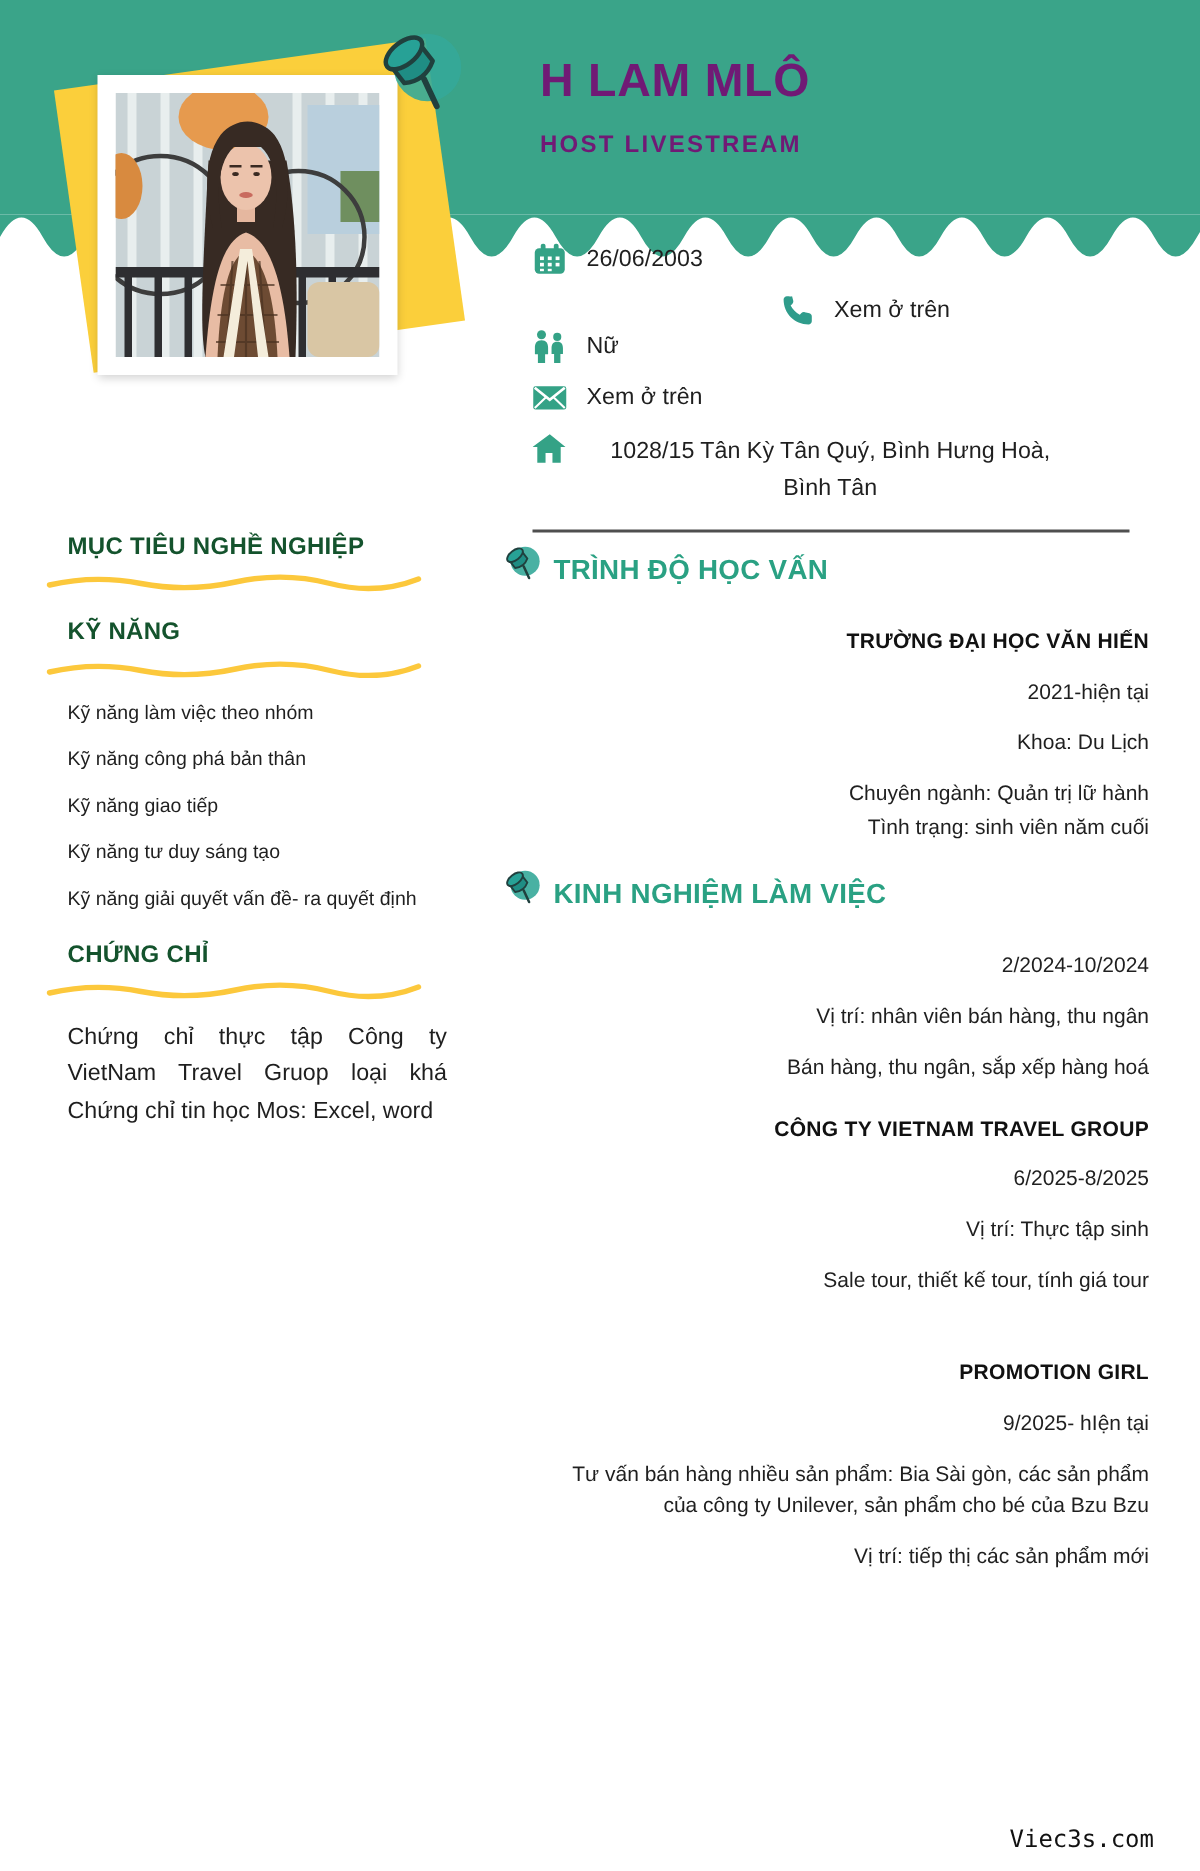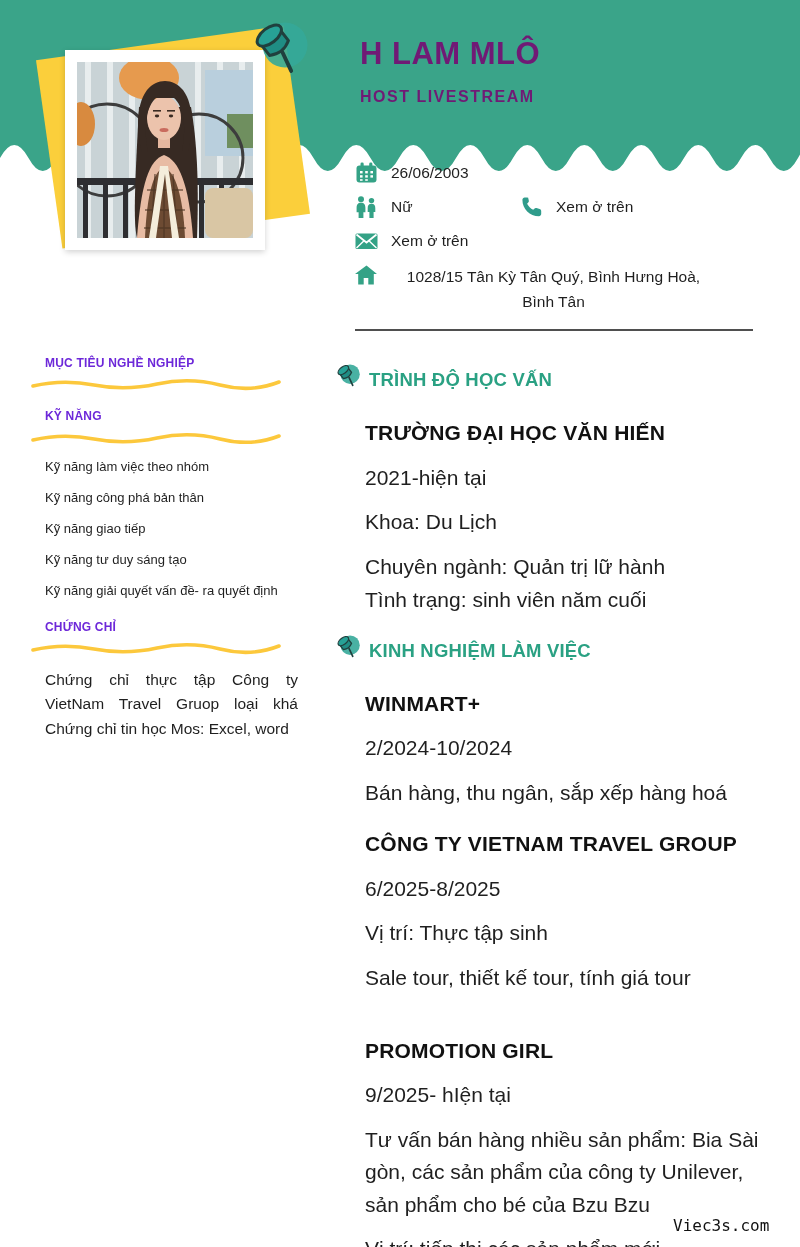--- a/index.html
+++ b/index.html
@@ -20,39 +20,39 @@
   .photo-frame { position:absolute; left:65px; top:50px; width:200px; height:200px;
     background:#ffffff; box-shadow:0 2px 6px rgba(0,0,0,.18); }
   .photo-frame svg { position:absolute; left:12px; top:12px; display:block; }
   .pin-top { position:absolute; left:243px; top:12px; width:72px; height:72px; }
   
   .contact { position:absolute; left:355px; top:162px; width:410px; font-size:15.5px; }
   .c-row { display:flex; align-items:flex-start; margin-bottom:12px; }
   .c-ico { width:23px; height:22px; flex:0 0 23px; margin-right:13px; position:relative; top:0; }
   .c-row .txt { line-height:22px; }
   .c-split { display:flex; }
-  .c-cell-left { width:165px; display:flex; }
+  .c-cell-left { width:165px; display:flex;margin-top:24px; }
   .addr { width:325px; line-height:25px;text-align:center; }
   .divider { height:2px; background:#4f4f4f; width:398px; margin-top:15px; }
   
   .left-col { position:absolute; left:45px; top:356px; width:253px; }
-  .sec-h { color:#6d28d9; font-size:12px; font-weight:bold; letter-spacing:.2px; margin:0; }
+  .sec-h { color:#14532d; font-size:16px; font-weight:bold; letter-spacing:.2px; margin:0; }
   .squig { display:block; margin:7px 0 13px -15px; }
   .just { text-align:justify; }
   .left-col p { font-size:15.5px; line-height:1.58; margin:0 0 14px 0; }
   .skill-list { list-style:none; margin:0 0 16px 0; padding:0; }
   .skill-list li { font-size:13px; line-height:1.58; margin-bottom:10.5px; text-align:justify; }
   .mt18 { margin-top:18px; }
   
   .right-col { position:absolute; left:332px; top:360px; width:434px; }
   .rsec-h { display:flex; align-items:flex-end; margin:0 0 26px 0; }
   .rsec-h .pin { width:31px; height:31px; margin-right:6px; flex:0 0 31px; }
   .rsec-h span { color:#2aa183; font-size:18.5px; font-weight:bold; letter-spacing:.2px; }
   .rbody { margin-left:33px; }
-  .rbody p { font-size:21px; line-height:1.55; margin:0 0 12px 0; }
+  .rbody p { font-size:14px; line-height:1.55; margin:0 0 12px 0;text-align:right; }
   .bold-line { font-weight:bold; color:#111; letter-spacing:.2px; }
   .tight { margin-bottom:1px !important; }
   .job { margin-bottom:19px; }
   .job-last { margin-top:40px; }
   .exp-sec { margin-top:14px; }
   
   .watermark { position:absolute; left:673px; top:1216px; font-family:"DejaVu Sans Mono", monospace;
     font-size:16px; color:#111;text-align:center; }
 </style>
 </head>
@@ -231,22 +231,22 @@
       <g transform="rotate(-38 24 24)" stroke="#20403e" stroke-width="2" stroke-linejoin="round" stroke-linecap="round">
         <path d="M16,14 L16,24 Q24,29 32,24 L32,14" fill="#1f8d84"></path>
         <ellipse cx="24" cy="13.5" rx="9.5" ry="5" fill="#27a196"></ellipse>
         <path d="M24,28 L21,41" fill="none" stroke-width="2.6"></path>
       </g>
     </svg>
     <span>KINH NGHIỆM LÀM VIỆC</span>
   </div>
   <div class="rbody">
     <div class="job">
-      <p class="bold-line">WINMART+</p>
       <p>2/2024-10/2024</p>
+      <p>Vị trí: nhân viên bán hàng, thu ngân</p>
       <p>Bán hàng, thu ngân, sắp xếp hàng hoá</p>
     </div>
     <div class="job">
       <p class="bold-line">CÔNG TY VIETNAM TRAVEL GROUP</p>
       <p>6/2025-8/2025</p>
       <p>Vị trí: Thực tập sinh</p>
       <p>Sale tour, thiết kế tour, tính giá tour</p>
     </div>
     <div class="job job-last">
       <p class="bold-line">PROMOTION GIRL</p>

